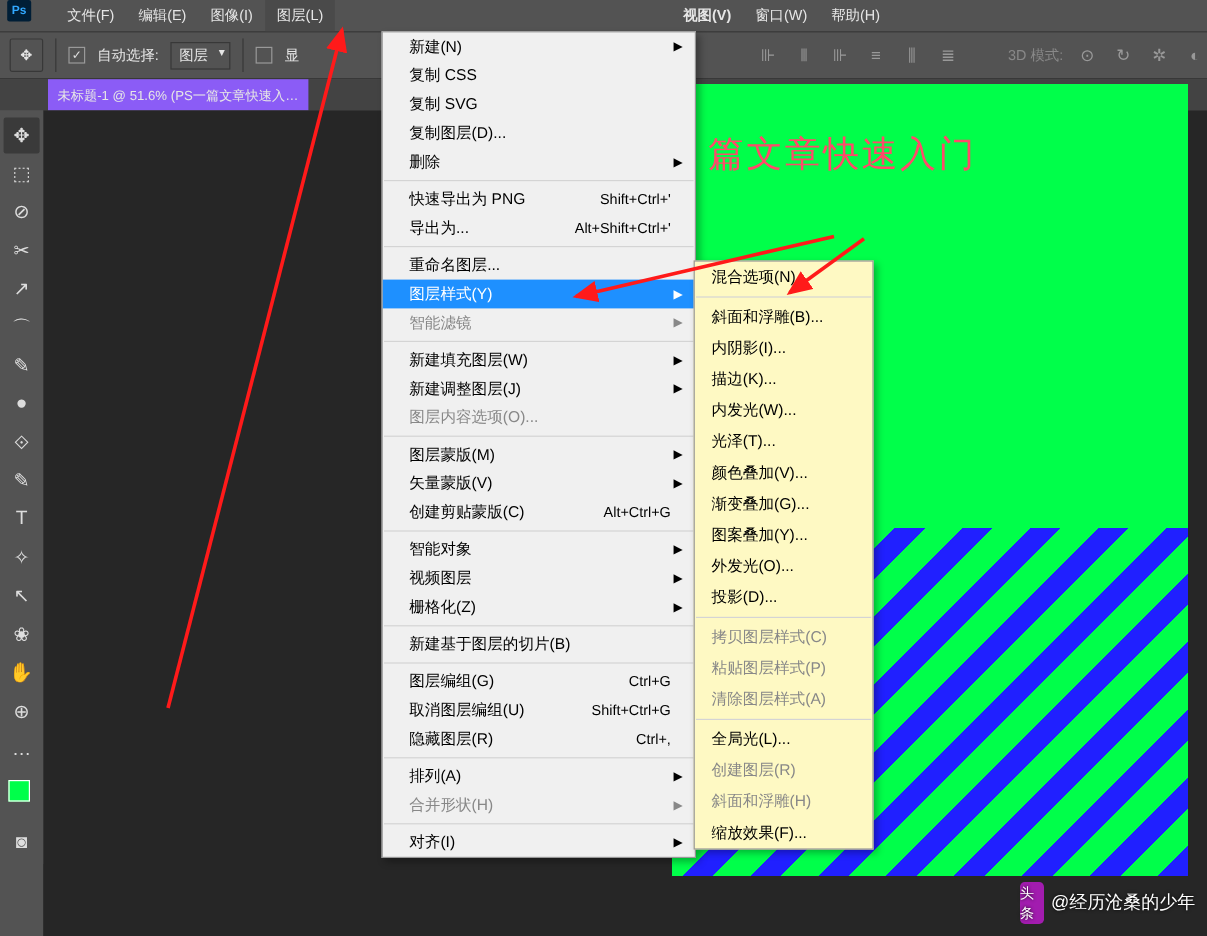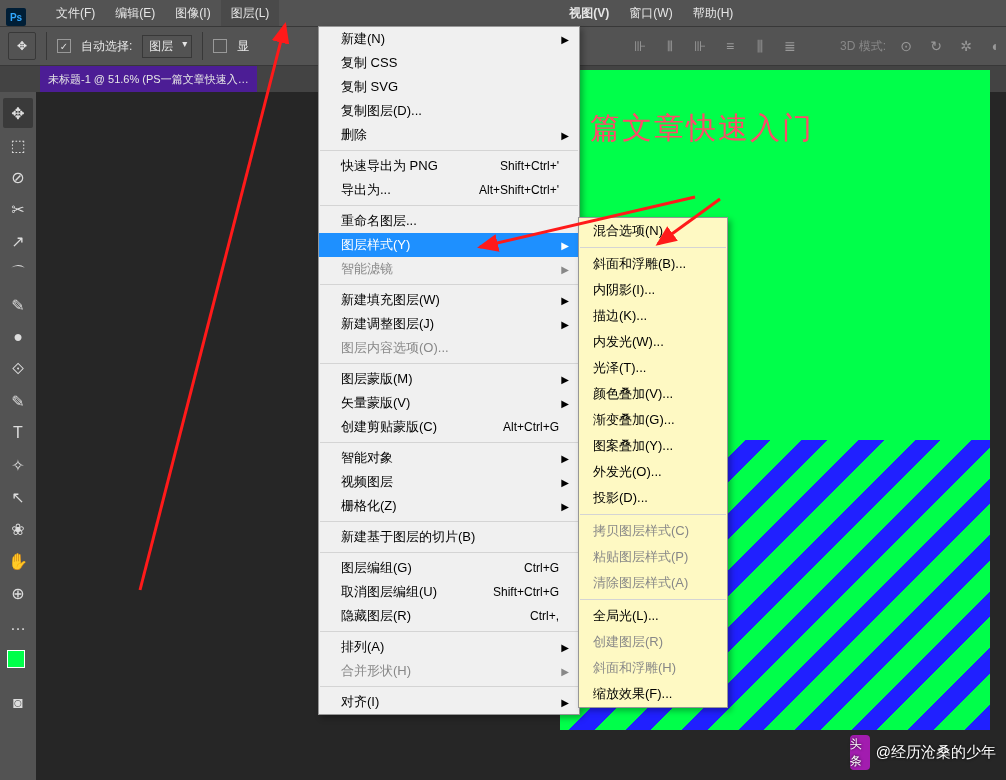--- a/index.html
+++ b/index.html
@@ -1,29 +1,29 @@
 <!DOCTYPE html>
 <html><head>
 <meta charset="utf-8">
 <style>
 *{margin:0;padding:0;box-sizing:border-box;font-family:"Microsoft YaHei",sans-serif;user-select:none}
 body{width:1006px;height:780px;background:#535353;overflow:hidden;position:relative}
-.top-bar{height:26px;background:#535353;display:flex;align-items:flex-end;padding-left:6px;color:#e6e6e6;font-size:12px}
+.top-bar{height:26px;background:#535353;display:flex;align-items:flex-start;padding-left:6px;color:#e6e6e6;font-size:12px}
 .ps-icon{width:20px;height:18px;background:#001e36;color:#31a8ff;font-size:10px;font-weight:bold;display:flex;align-items:center;justify-content:center;border-radius:2px;margin-right:20px}
 .menu-item{padding:0 10px;height:26px;display:flex;align-items:center;cursor:pointer}
 .menu-item.active{background:#4a4a4a}
 .options-bar{height:40px;background:#535353;border-top:1px solid #383838;border-bottom:1px solid #383838;display:flex;align-items:center;padding-left:8px;gap:10px;color:#e6e6e6;font-size:12px}
 .opt-icon{width:28px;height:28px;display:flex;align-items:center;justify-content:center;border:1px solid #383838;border-radius:2px}
 .checkbox{width:14px;height:14px;border:1px solid #999;display:inline-flex;align-items:center;justify-content:center;font-size:10px;color:#ddd}
 .dropdown{border:1px solid #383838;padding:2px 18px 2px 6px;background:#535353;position:relative}
 .dropdown::after{content:'▾';position:absolute;right:4px;font-size:10px}
 .divider{width:1px;height:28px;background:#383838}
 .mini-icon{width:20px;height:20px;display:flex;align-items:center;justify-content:center;font-size:14px;color:#999}
 .tab-bar{height:26px;background:#434343;display:flex;align-items:center;padding-left:40px}
-.tab{color:#e6e6e6;font-size:11px;padding:0 8px;background:#4c1d95;height:26px;display:flex;align-items:center}
+.tab{color:#e6e6e6;font-size:11px;padding:0 8px;background:#8b5cf6;height:26px;display:flex;align-items:center}
 .workspace{position:absolute;top:92px;left:36px;right:0;bottom:0;background:#262626}
 .left-tools{position:absolute;top:92px;left:0;width:36px;background:#535353;display:flex;flex-direction:column;align-items:center;padding-top:6px;gap:0}
 .tool{width:30px;height:30px;display:flex;align-items:center;justify-content:center;color:#ddd;font-size:16px;border-radius:2px;margin-bottom:2px}
 .tool.sel{background:#3a3a3a}
 .swatch{width:22px;height:22px;margin-top:8px;position:relative}
 .swatch .fg{width:18px;height:18px;background:#00ff4a;border:1px solid #fff;position:absolute}
 .swatch .bg{width:18px;height:18px;background:#fff;border:1px solid #888;position:absolute;right:-4px;bottom:-4px;z-index:-1}
 .canvas{position:absolute;top:70px;left:560px;width:430px;height:660px;background:#00ff4a}
 .canvas-title{position:absolute;top:38px;left:30px;right:10px;color:#ff4a6a;font-size:30px;font-weight:normal;letter-spacing:2px}
 .stripes{position:absolute;top:370px;left:0;right:0;bottom:0;background:repeating-linear-gradient(-45deg,#2020ff 0 18px,#00ff4a 18px 40px)}

